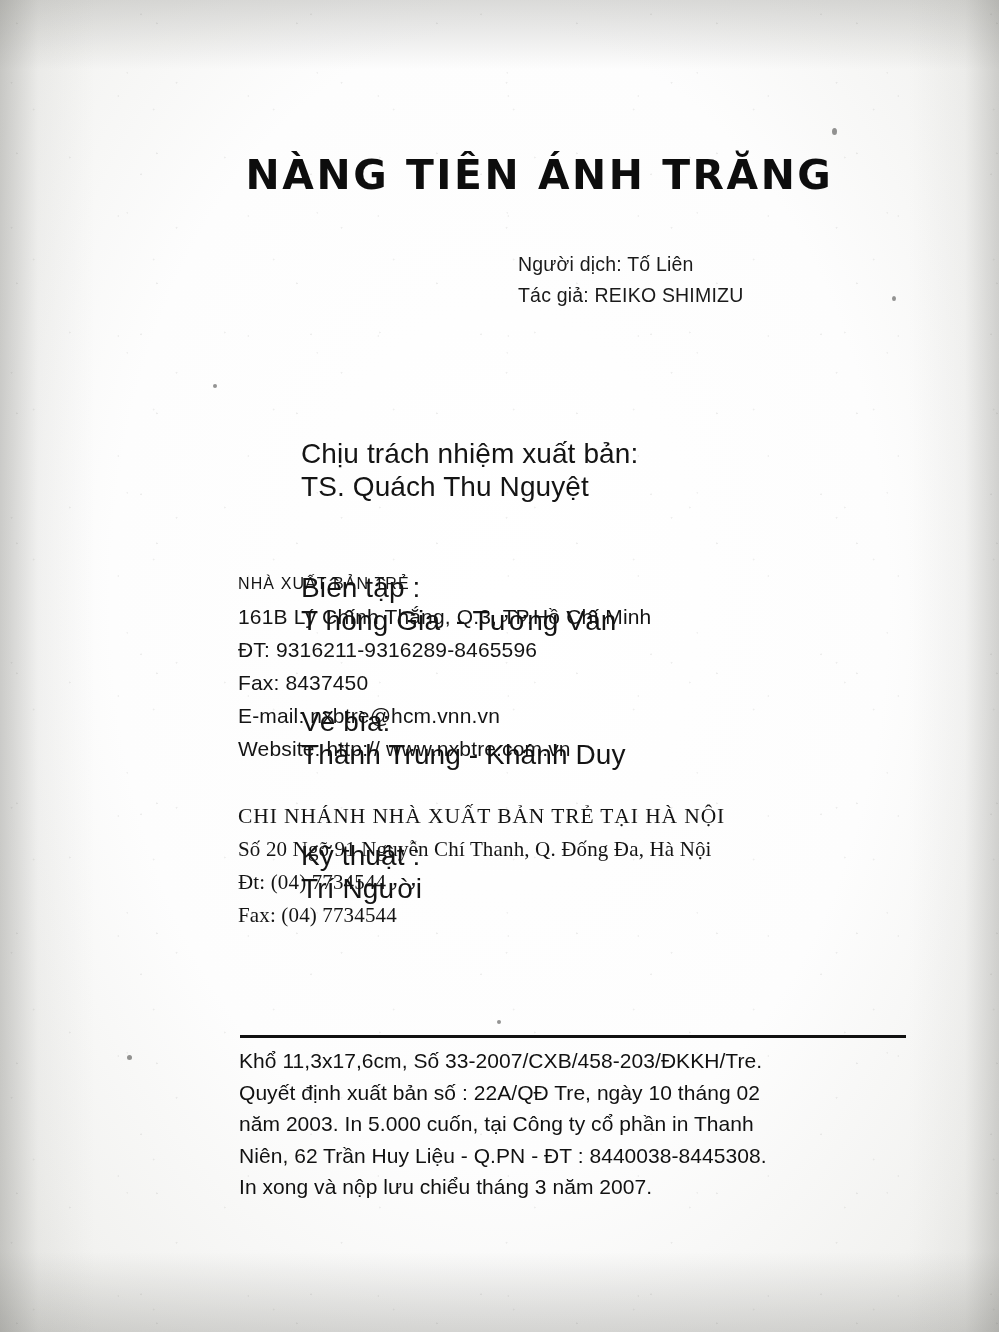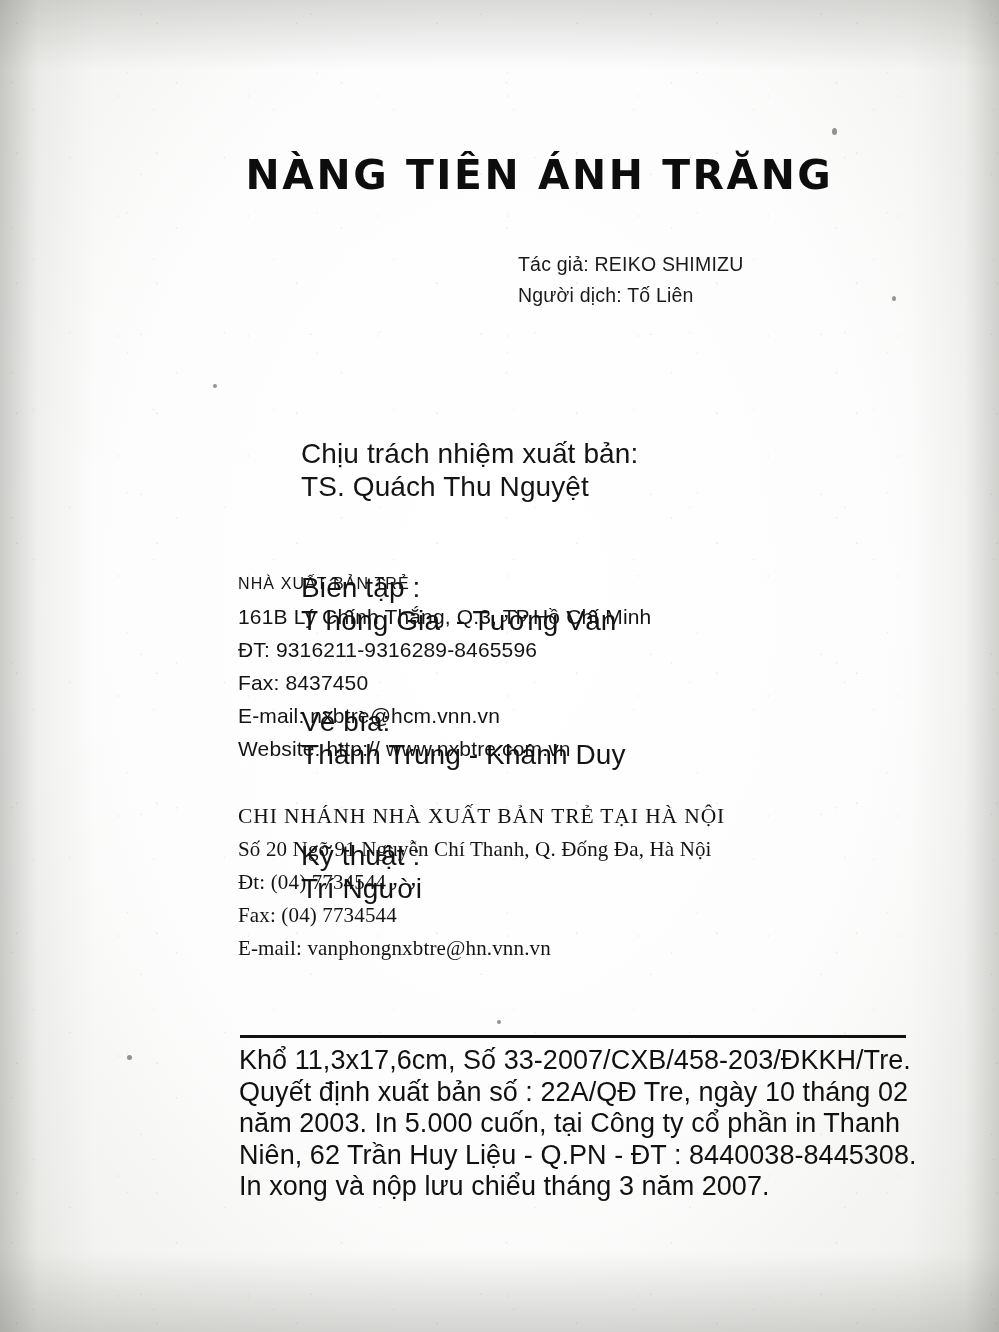--- a/index.html
+++ b/index.html
@@ -154,21 +154,21 @@
     height: 3px;
     background: #111;
   }
 
   
   #colophon {
     position: absolute;
     left: 199px;
     top: 1045px;
     width: 680px;
-    font-size: 27px;
+    font-size: 21px;
     line-height: 31.5px;
     color: #111;
     letter-spacing: 0.05px;
   }
   #colophon .line { display: block; }
 
   
   .speck { position: absolute; background: rgba(60,60,58,0.55); border-radius: 50%; pointer-events: none; }
 </style>
 </head>
@@ -181,22 +181,22 @@
   <div class="speck" style="left:892px; top:296px; width:4px; height:5px;"></div>
   <div class="speck" style="left:213px; top:384px; width:4px; height:4px;"></div>
   <div class="speck" style="left:127px; top:1055px; width:5px; height:5px;"></div>
   <div class="speck" style="left:497px; top:1020px; width:4px; height:4px;"></div>
 
   <div class="content">
 
     <div id="book-title">NÀNG TIÊN ÁNH TRĂNG</div>
 
     <div id="credits">
+      <div>Người dịch: Tố Liên</div>
       <div>Tác giả: REIKO SHIMIZU</div>
-      <div>Người dịch: Tố Liên</div>
     </div>
 
     <div id="staff">
       <div class="staff-row" id="staff-row-0">
         <span class="staff-label">Chịu trách nhiệm xuất bản:</span>
         <span class="staff-value">TS. Quách Thu Nguyệt</span>
       </div>
       <div class="staff-row" id="staff-row-1">
         <span class="staff-label">Biên tập :</span>
         <span class="staff-value">T hông Gia  - Tường Vân</span>
@@ -218,21 +218,20 @@
       <span class="line">Fax: 8437450</span>
       <span class="line">E-mail: nxbtre@hcm.vnn.vn</span>
       <span class="line">Website: http:// www.nxbtre.com.vn</span>
     </div>
 
     <div id="branch">
       <span class="line branch-name">CHI NHÁNH NHÀ XUẤT BẢN TRẺ TẠI HÀ NỘI</span>
       <span class="line">Số 20 Ngõ 91 Nguyễn Chí Thanh, Q. Đống Đa, Hà Nội</span>
       <span class="line">Đt: (04) 7734544</span>
       <span class="line">Fax: (04) 7734544</span>
-      <span class="line">E-mail: vanphongnxbtre@hn.vnn.vn</span>
     </div>
 
     <div id="rule"></div>
 
     <div id="colophon">
       <span class="line">Khổ 11,3x17,6cm, Số 33-2007/CXB/458-203/ĐKKH/Tre.</span>
       <span class="line">Quyết định xuất bản số : 22A/QĐ Tre, ngày 10 tháng 02</span>
       <span class="line">năm 2003. In 5.000 cuốn, tại Công ty cổ phần in Thanh</span>
       <span class="line">Niên, 62 Trần Huy Liệu - Q.PN - ĐT : 8440038-8445308.</span>
       <span class="line">In xong và nộp lưu chiểu tháng 3 năm 2007.</span>

